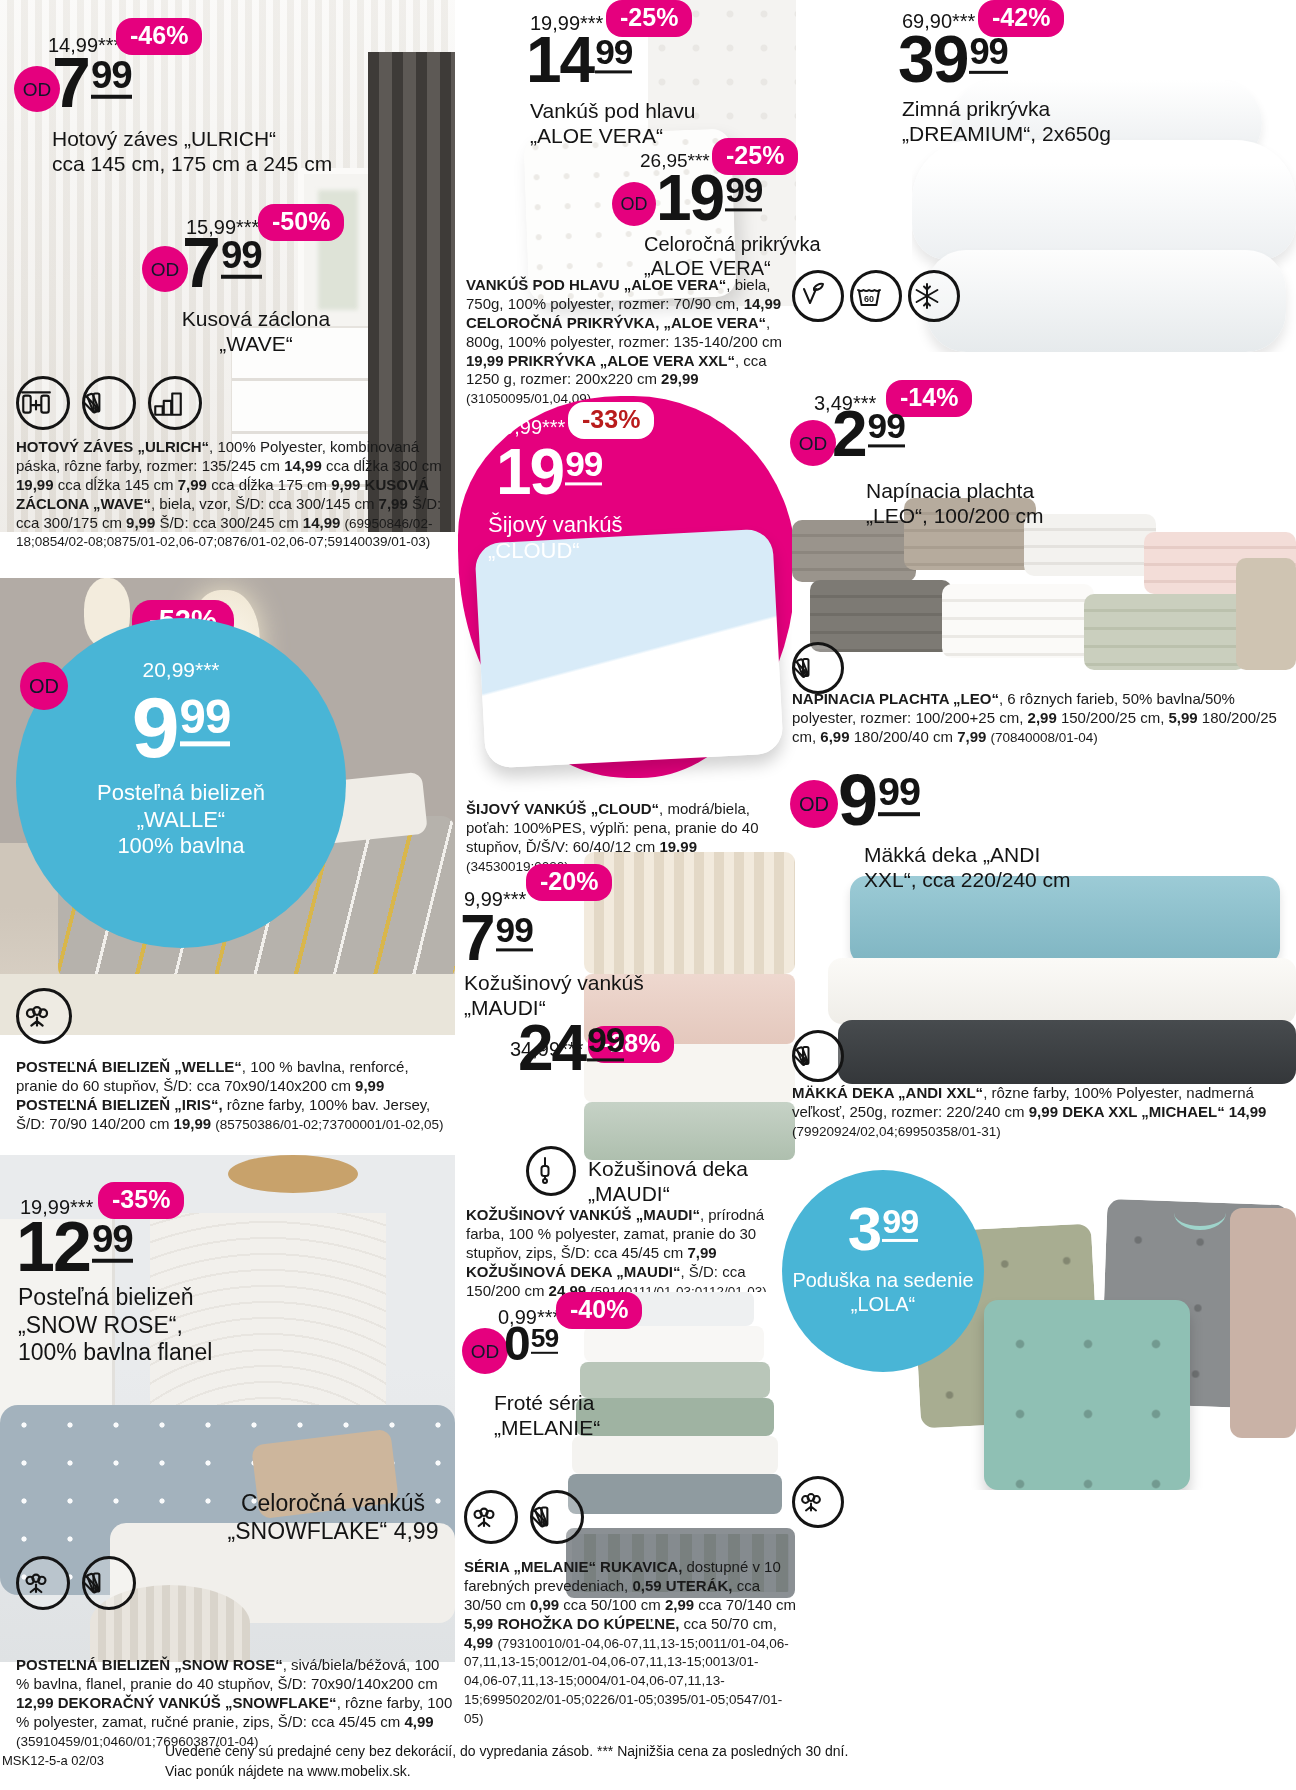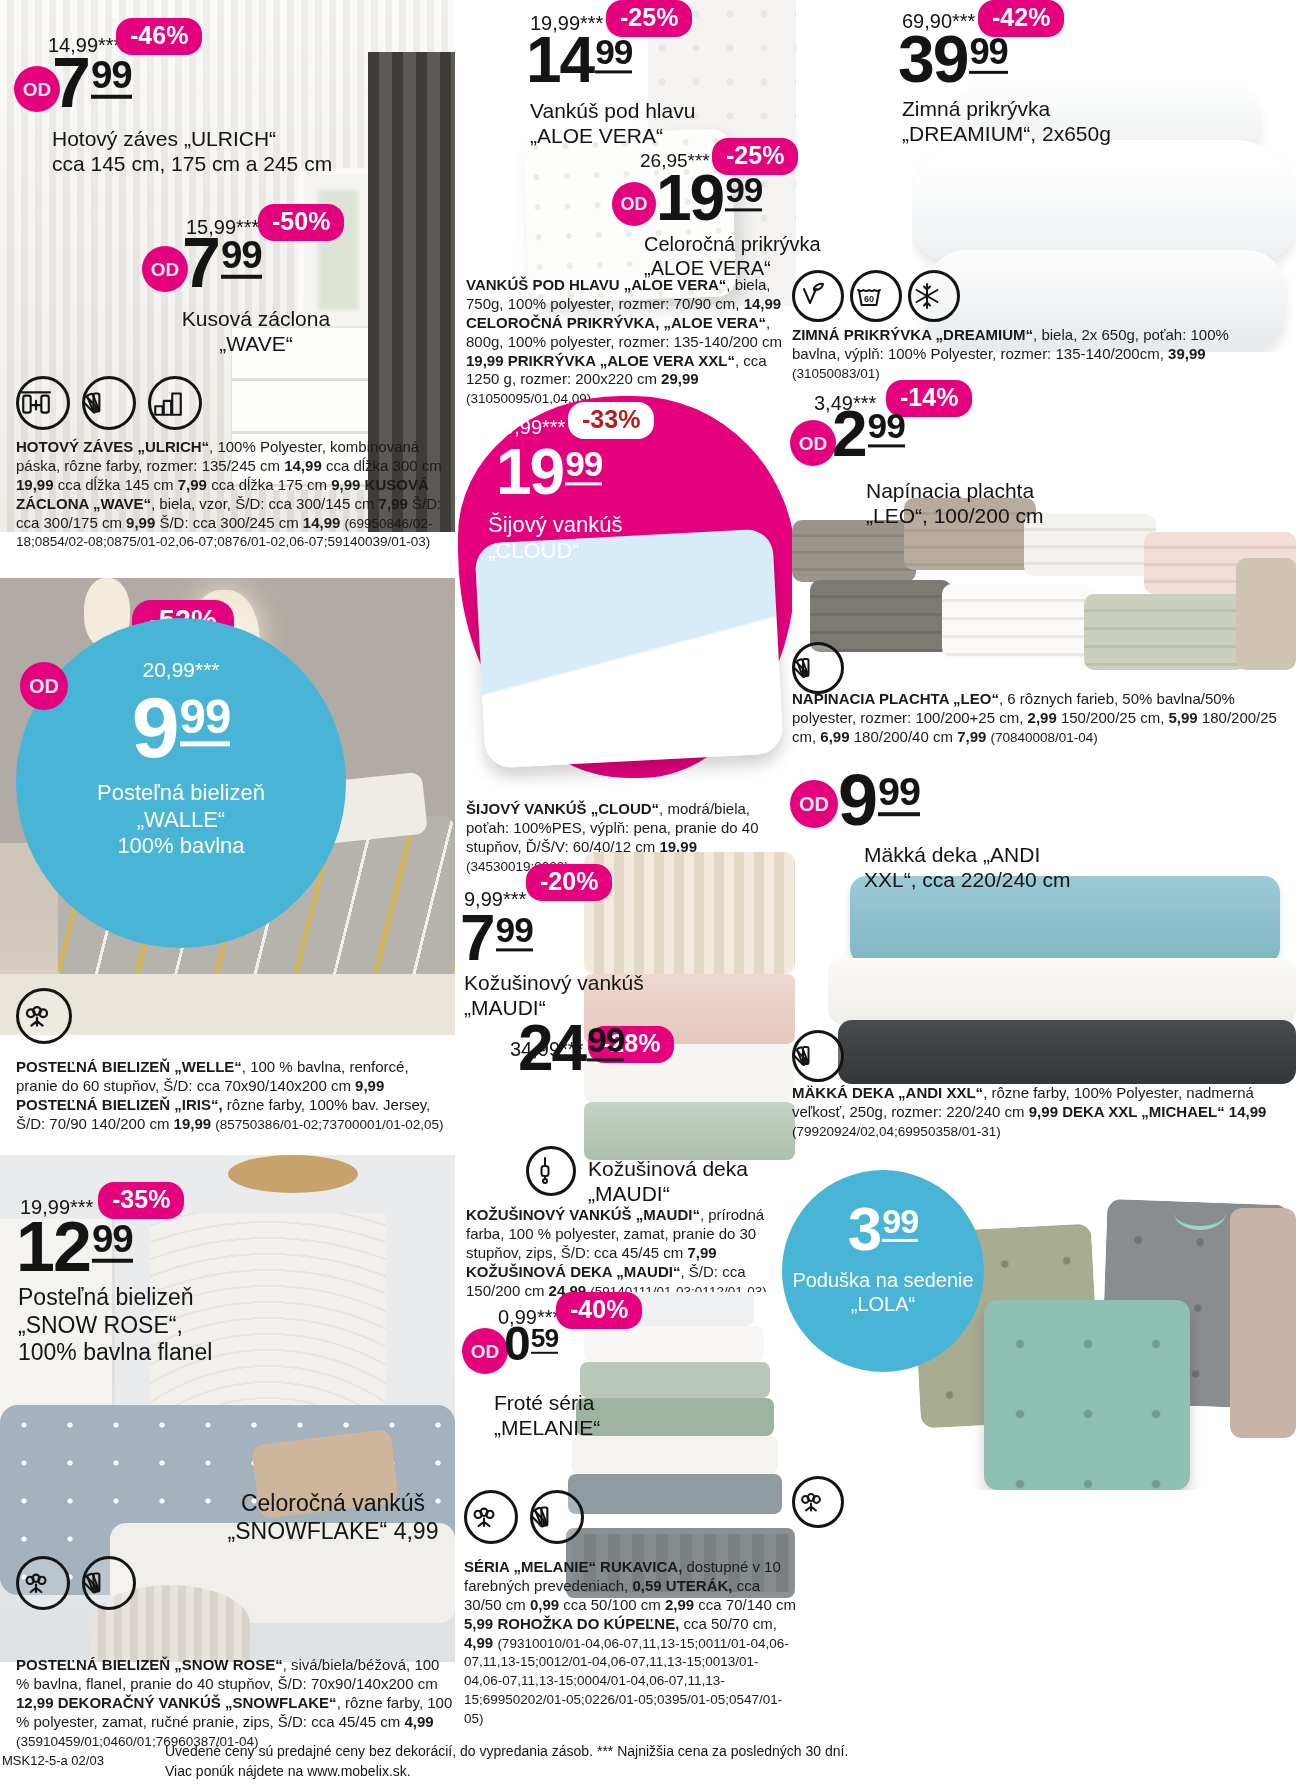--- a/index.html
+++ b/index.html
@@ -6,21 +6,21 @@
   #page{position:relative;width:1296px;height:1790px;background:#fff;overflow:hidden;
         font-family:"Liberation Sans",sans-serif;color:#141414}
   .photo{position:absolute;overflow:hidden}
   .ph{position:absolute}
   .old{position:absolute;font-size:20px;color:#141414;white-space:nowrap}
   .old.wht{color:#fff}
   .badge{position:absolute;background:#e5007e;color:#fff;font-weight:700;font-size:25px;line-height:1;
          padding:5px 14px 7px;border-radius:16px;white-space:nowrap}
   .badge.inv{background:#fff;color:#b91c1c}
   .badge.lg{font-size:29px;padding:6px 17px 8px;border-radius:19px}
-  .od{position:absolute;background:#e5007e;color:#e5e5e5;font-weight:700;display:flex;align-items:center;
+  .od{position:absolute;background:#e5007e;color:#0f172a;font-weight:400;display:flex;align-items:center;
       justify-content:center;border-radius:50%;line-height:1}
   .price{position:absolute;font-weight:700;line-height:1;letter-spacing:-2px;color:#141414;white-space:nowrap}
   .price .sup{display:inline-block;font-size:.55em;transform:translateY(-.5em);
               border-bottom:.11em solid currentColor;padding-bottom:.02em;margin-left:2px;letter-spacing:-1px}
   .price.wht{color:#fff}
   .plabel{position:absolute;font-size:21px;line-height:1.2;color:#141414}
   .plabel.wht{color:#fff}
   .desc{position:absolute;font-size:15px;line-height:1.26;color:#1a1a1a}
   .desc .b{font-weight:700}
   .desc .code{font-size:13.5px}
@@ -307,21 +307,20 @@
         <path d="M6 10.5 L8.6 25 h14.8 L26 10.5"></path>
         <text x="16" y="21.5" font-size="9" text-anchor="middle" fill="#141414" stroke="none" font-weight="bold" font-family="Liberation Sans, sans-serif">60</text>
       </svg>
   </div>
   <div class="icn" style="left:908px;top:270px;width:52px;height:52px">
     <svg width="32" height="32" viewBox="0 0 32 32">
         <path d="M16 4 v24 M5.6 10 l20.8 12 M5.6 22 l20.8 -12"></path>
         <path d="M13 6.5 l3 3 3 -3 M13 25.5 l3 -3 3 3"></path>
       </svg>
   </div>
-  <div class="desc" style="left:792px;top:326px;width:486px"><span class="b">ZIMNÁ PRIKRÝVKA „DREAMIUM“</span><span>, biela, 2x 650g, poťah: 100% bavlna, výplň: 100% Polyester, rozmer: 135-140/200cm, </span><span class="b">39,99</span><span> </span><span class="code">(31050083/01)</span></div>
 
   <div class="photo" style="left:792px;top:498px;width:504px;height:190px;background:#fff">
     <div class="ph" style="left:0;top:22px;width:124px;height:62px;border-radius:10px;background:repeating-linear-gradient(180deg,#9a948c 0 14px,#8c867e 14px 17px)"></div>
     <div class="ph" style="left:112px;top:0;width:132px;height:72px;border-radius:10px;background:repeating-linear-gradient(180deg,#b6ab9d 0 14px,#a99e90 14px 17px)"></div>
     <div class="ph" style="left:232px;top:16px;width:132px;height:62px;border-radius:10px;background:repeating-linear-gradient(180deg,#f3f2ef 0 14px,#e4e2de 14px 17px)"></div>
     <div class="ph" style="left:352px;top:34px;width:152px;height:62px;border-radius:10px;background:repeating-linear-gradient(180deg,#f3ddd8 0 14px,#e6ccc6 14px 17px)"></div>
     <div class="ph" style="left:18px;top:82px;width:142px;height:72px;border-radius:10px;background:repeating-linear-gradient(180deg,#7d7a74 0 15px,#706d67 15px 18px)"></div>
     <div class="ph" style="left:150px;top:86px;width:152px;height:74px;border-radius:10px;background:repeating-linear-gradient(180deg,#fbfaf8 0 15px,#ebe9e5 15px 18px)"></div>
     <div class="ph" style="left:292px;top:96px;width:162px;height:76px;border-radius:10px;background:repeating-linear-gradient(180deg,#cacfbe 0 15px,#bbc1ad 15px 18px)"></div>
     <div class="ph" style="left:444px;top:60px;width:60px;height:112px;border-radius:10px;background:#cfc4b2"></div>

